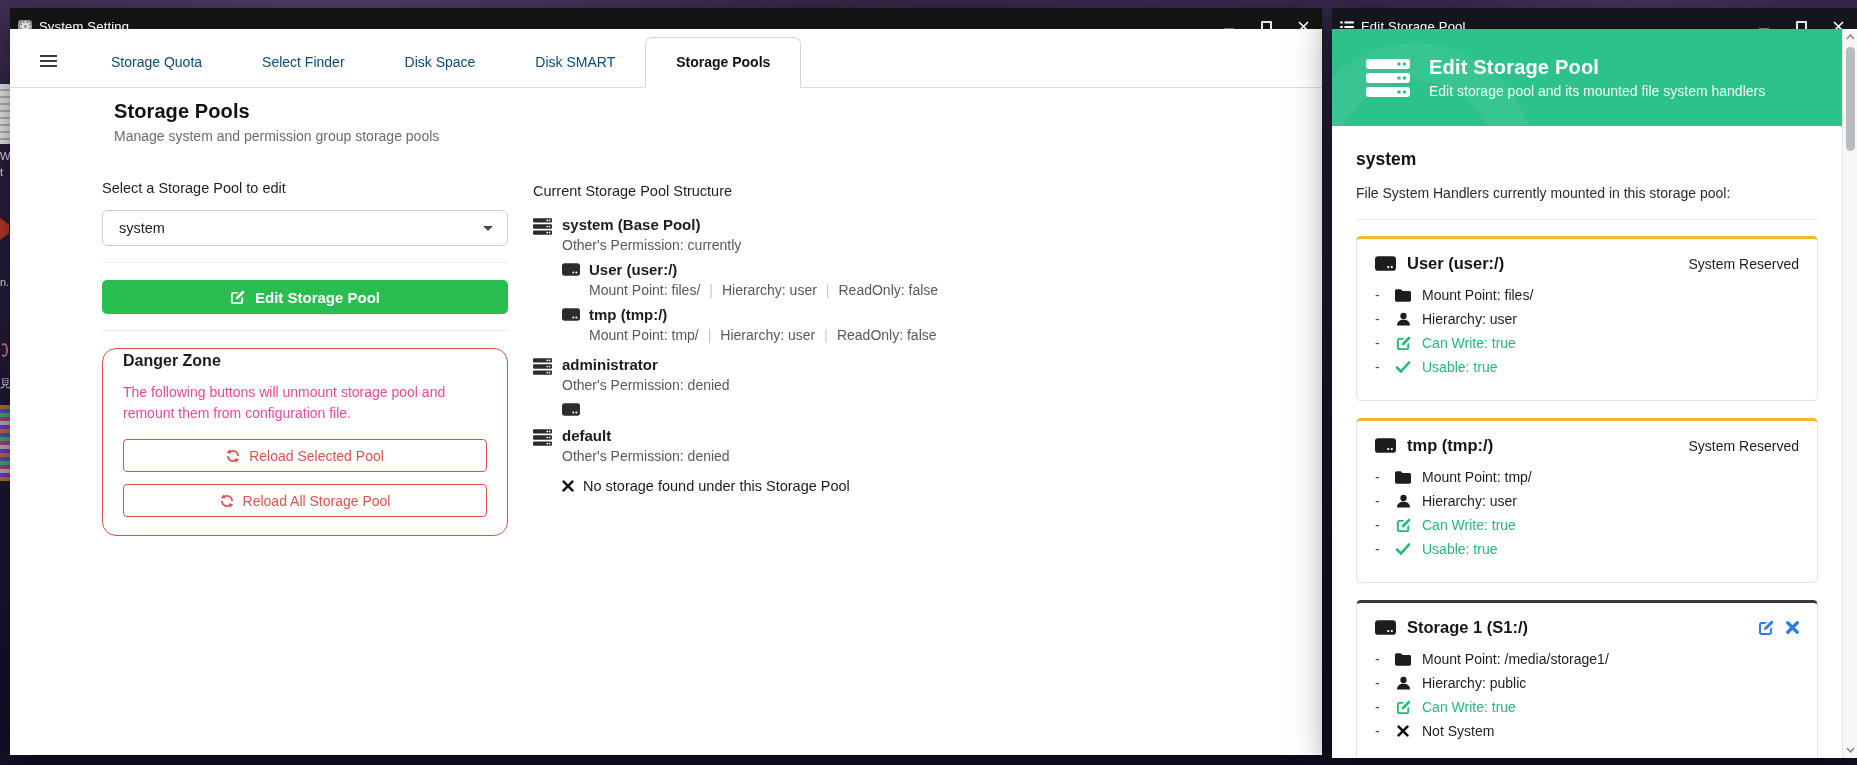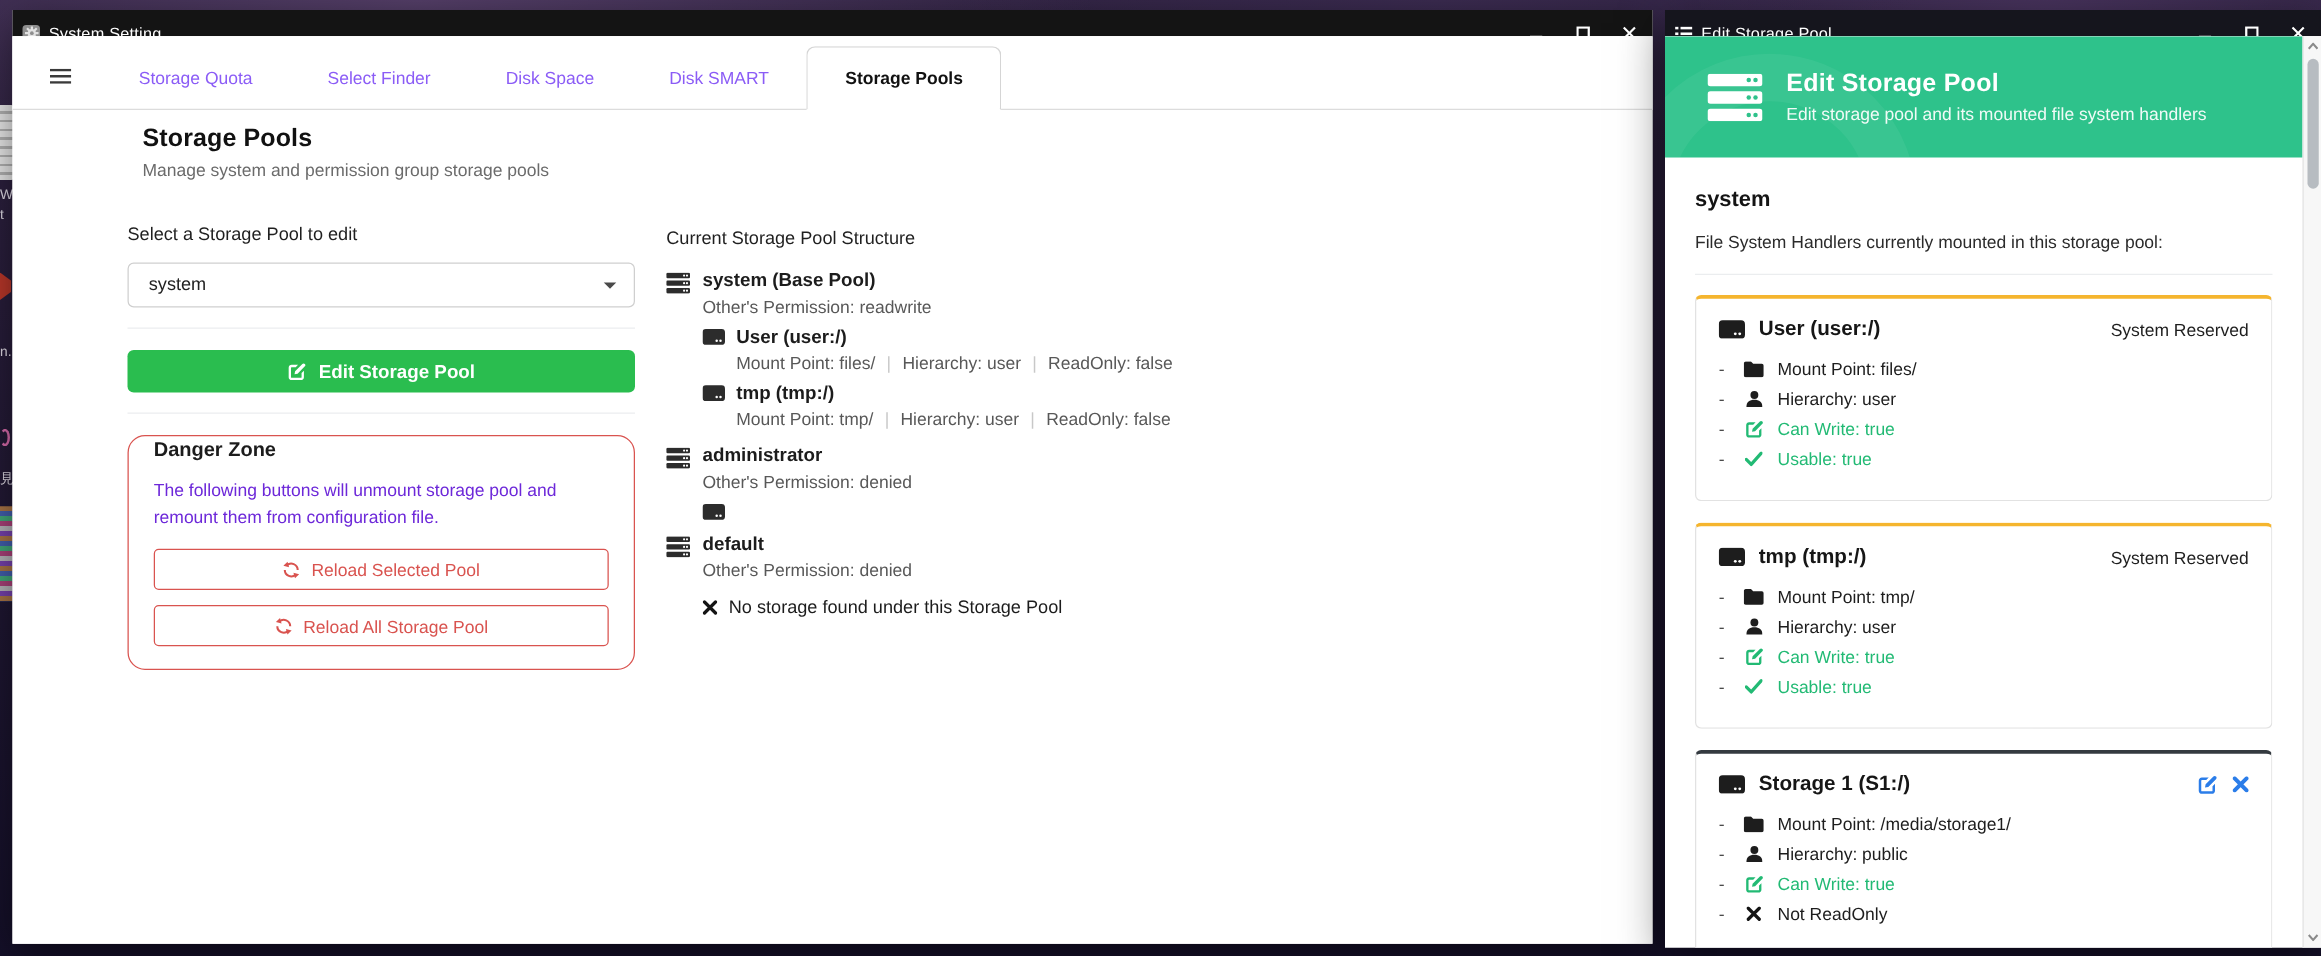--- a/index.html
+++ b/index.html
@@ -39,21 +39,21 @@
   .gear-box { width: 14px; height: 14px; background: #8f8f8f; border-radius: 3px;
     display: flex; align-items: center; justify-content: center; }
 
   
   .win-left { left: 10px; top: 8px; width: 1312px; height: 747px; background: #fff; }
   .win-left .win-body { height: 726px; background: #fff; position: relative; }
 
   .tabbar { display: flex; align-items: flex-end; height: 59px;
     border-bottom: 1px solid #dcdcdc; padding-left: 26px; background: #fff; }
   .tab-menu { padding: 0 24px 20px 4px; display: flex; align-items: center; }
-  .tab { font-size: 14px; color: #8b5cf6; padding: 17px 30px; cursor: default; }
+  .tab { font-size: 14px; color: #0c4a6e; padding: 17px 30px; cursor: default; }
   .tab.active { font-weight: bold; color: #111; background: #fff;
     border: 1px solid #d5d5d5; border-bottom: 1px solid #fff;
     border-radius: 7px 7px 0 0; margin-bottom: -1px; padding: 16px 30px 17px; }
 
   .content { position: relative; height: calc(100% - 60px); }
   .page-head { position: absolute; left: 104px; top: 12px; }
   .page-head h1 { font-size: 20px; color: #111; letter-spacing: .1px; }
   .page-sub { font-size: 14px; color: #6b6b6b; margin-top: 5px; }
 
   .col-left { position: absolute; left: 92px; top: 92px; width: 406px; }
@@ -62,21 +62,21 @@
     display: flex; align-items: center; padding: 0 14px 0 16px; margin-bottom: 16px; }
   .select .sel-value { font-size: 14.5px; color: #222; }
   .caret { margin-left: auto; width: 0; height: 0; border-left: 5px solid transparent;
     border-right: 5px solid transparent; border-top: 5px solid #4a4a4a; }
   .hr { border: 0; border-top: 1px solid #ebedef; margin-bottom: 17px; }
   .btn-green { width: 100%; height: 34px; background: var(--green-btn); border: 0; border-radius: 5px;
     color: #fff; font-size: 15px; font-weight: bold; font-family: inherit;
     display: flex; align-items: center; justify-content: center; gap: 10px; margin-bottom: 16px; cursor: pointer; }
   .danger-card { border: 1px solid var(--danger); border-radius: 14px; padding: 3px 20px 18px; background: #fff; }
   .danger-title { font-size: 16px; font-weight: bold; color: #1c1c1c; margin-bottom: 12px; }
-  .danger-desc { font-size: 14px; color: #6d28d9; line-height: 1.5; margin-bottom: 15px; }
+  .danger-desc { font-size: 14px; color: #ec4899; line-height: 1.5; margin-bottom: 15px; }
   .btn-outline-red { width: 100%; height: 33px; background: #fff; border: 1px solid var(--danger);
     border-radius: 4px; color: var(--danger); font-size: 14px; font-family: inherit;
     display: flex; align-items: center; justify-content: center; gap: 9px; cursor: pointer; }
   .btn-outline-red + .btn-outline-red { margin-top: 12px; }
 
   .col-right { position: absolute; left: 523px; top: 95px; width: 640px; }
   .struct-title { font-size: 14.5px; color: #1f1f1f; margin-bottom: 17px; }
   .t1 { display: flex; gap: 10px; margin-bottom: 7px; }
   .t2 { display: flex; gap: 9px; margin: 0 0 7px 29px; }
   .t1.gap { margin-top: 11px; }
@@ -268,21 +268,21 @@
                   <circle cx="19.2" cy="2.5" r="1"></circle>
                   <circle cx="16.5" cy="9.5" r="1"></circle>
                   <circle cx="19.2" cy="9.5" r="1"></circle>
                   <circle cx="16.5" cy="16.5" r="1"></circle>
                   <circle cx="19.2" cy="16.5" r="1"></circle>
                 </g>
             </svg>
           </span>
           <div>
             <div class="tname">system (Base Pool)</div>
-            <div class="tsub">Other's Permission: readwrite</div>
+            <div class="tsub">Other's Permission: currently</div>
           </div>
         </div>
 
         <div class="t2">
           <span class="tico">
             <svg width="18" height="13" viewBox="0 0 20 14">
                 <rect width="20" height="14" rx="3" fill="#2c2c2c"></rect>
                 <circle cx="12.6" cy="10.4" r="1.1" fill="#fff"></circle>
                 <circle cx="16" cy="10.4" r="1.1" fill="#fff"></circle>
               </svg>
@@ -596,21 +596,21 @@
                   </svg>
               </span>
               <span>Can Write: true</span>
             </li>
             <li>
               <span class="iico">
                 <svg width="12" height="12" viewBox="0 0 12 12">
                     <path d="M1.6 1.6 L10.4 10.4 M10.4 1.6 L1.6 10.4" stroke="#141414" stroke-width="2.6" stroke-linecap="round"></path>
                   </svg>
               </span>
-              <span>Not ReadOnly</span>
+              <span>Not System</span>
             </li>
           </ul>
         </div>
       </div>
     </div>
 
     <div class="scrollbar">
       <div class="sb-btn">
         <svg width="9" height="6" viewBox="0 0 9 6">
             <path d="M1 5 L4.5 1 L8 5" stroke="#8a8a8a" stroke-width="1.6" fill="none"></path>

